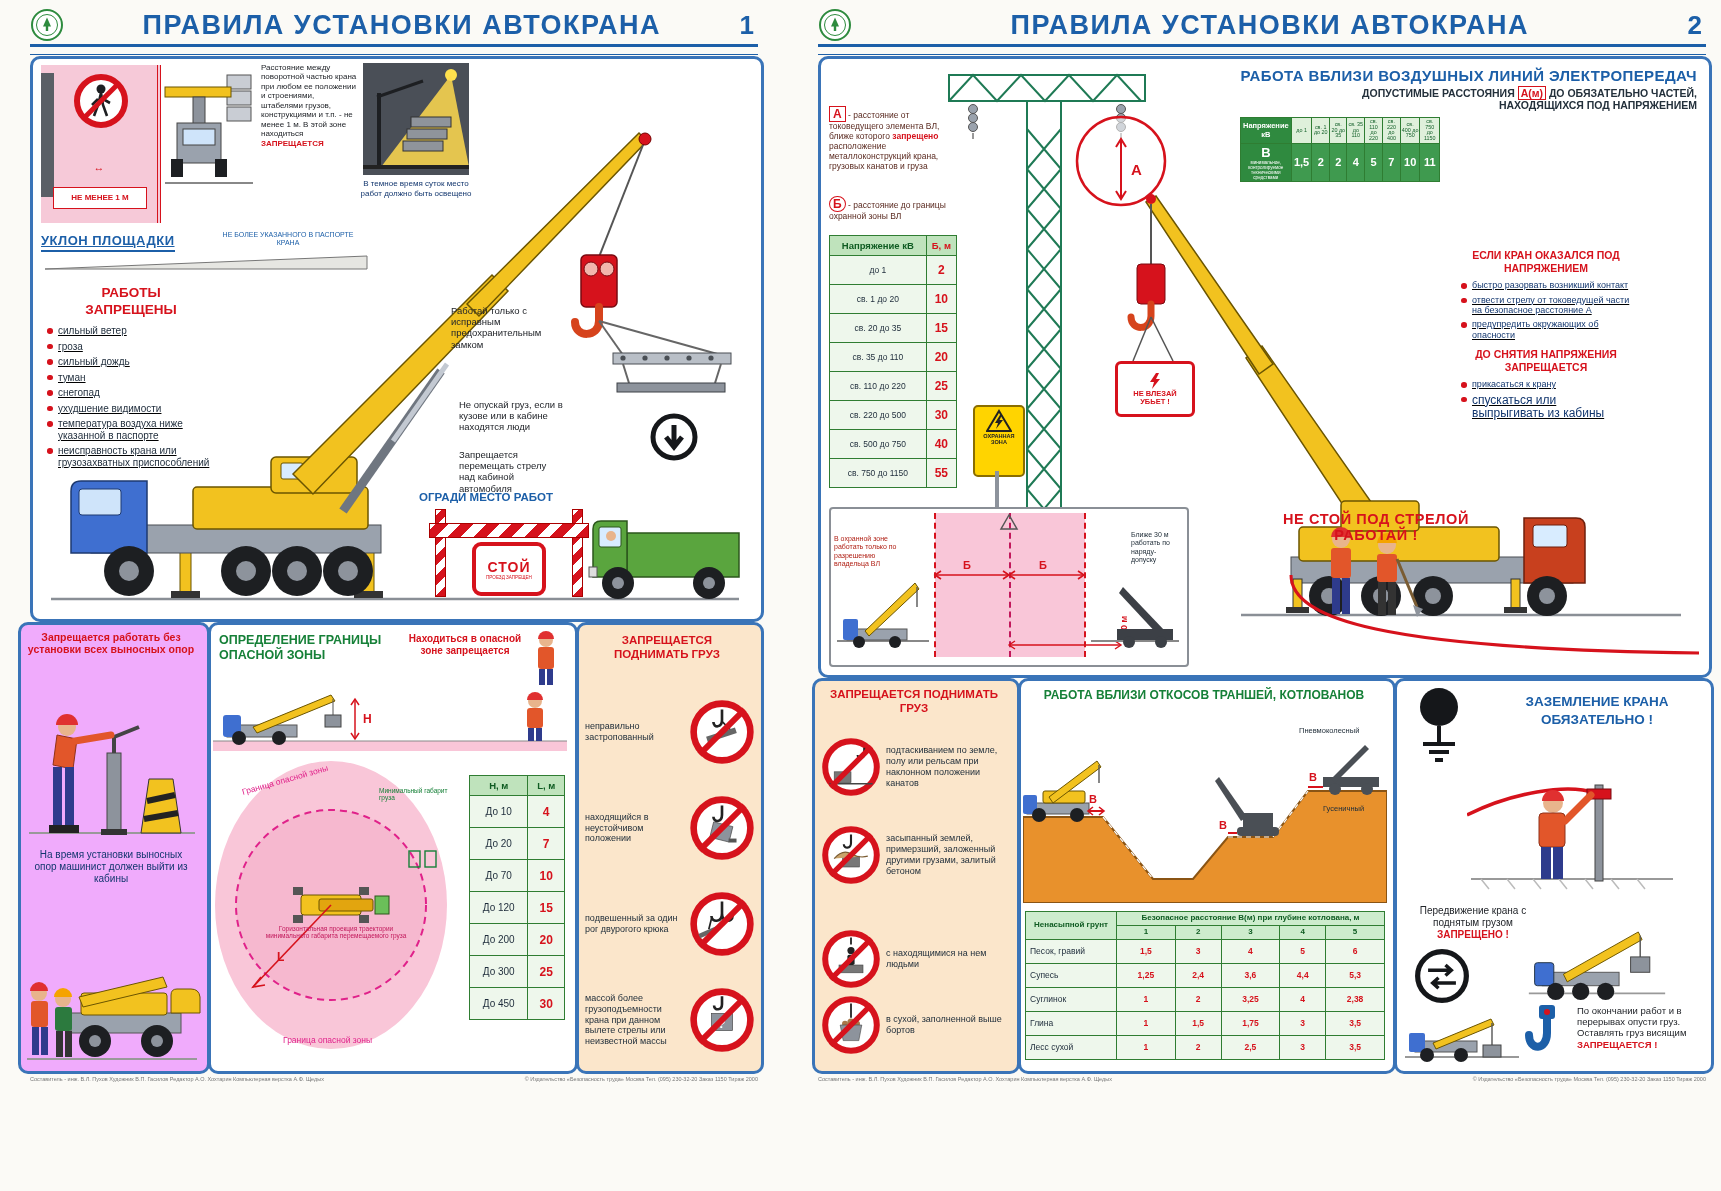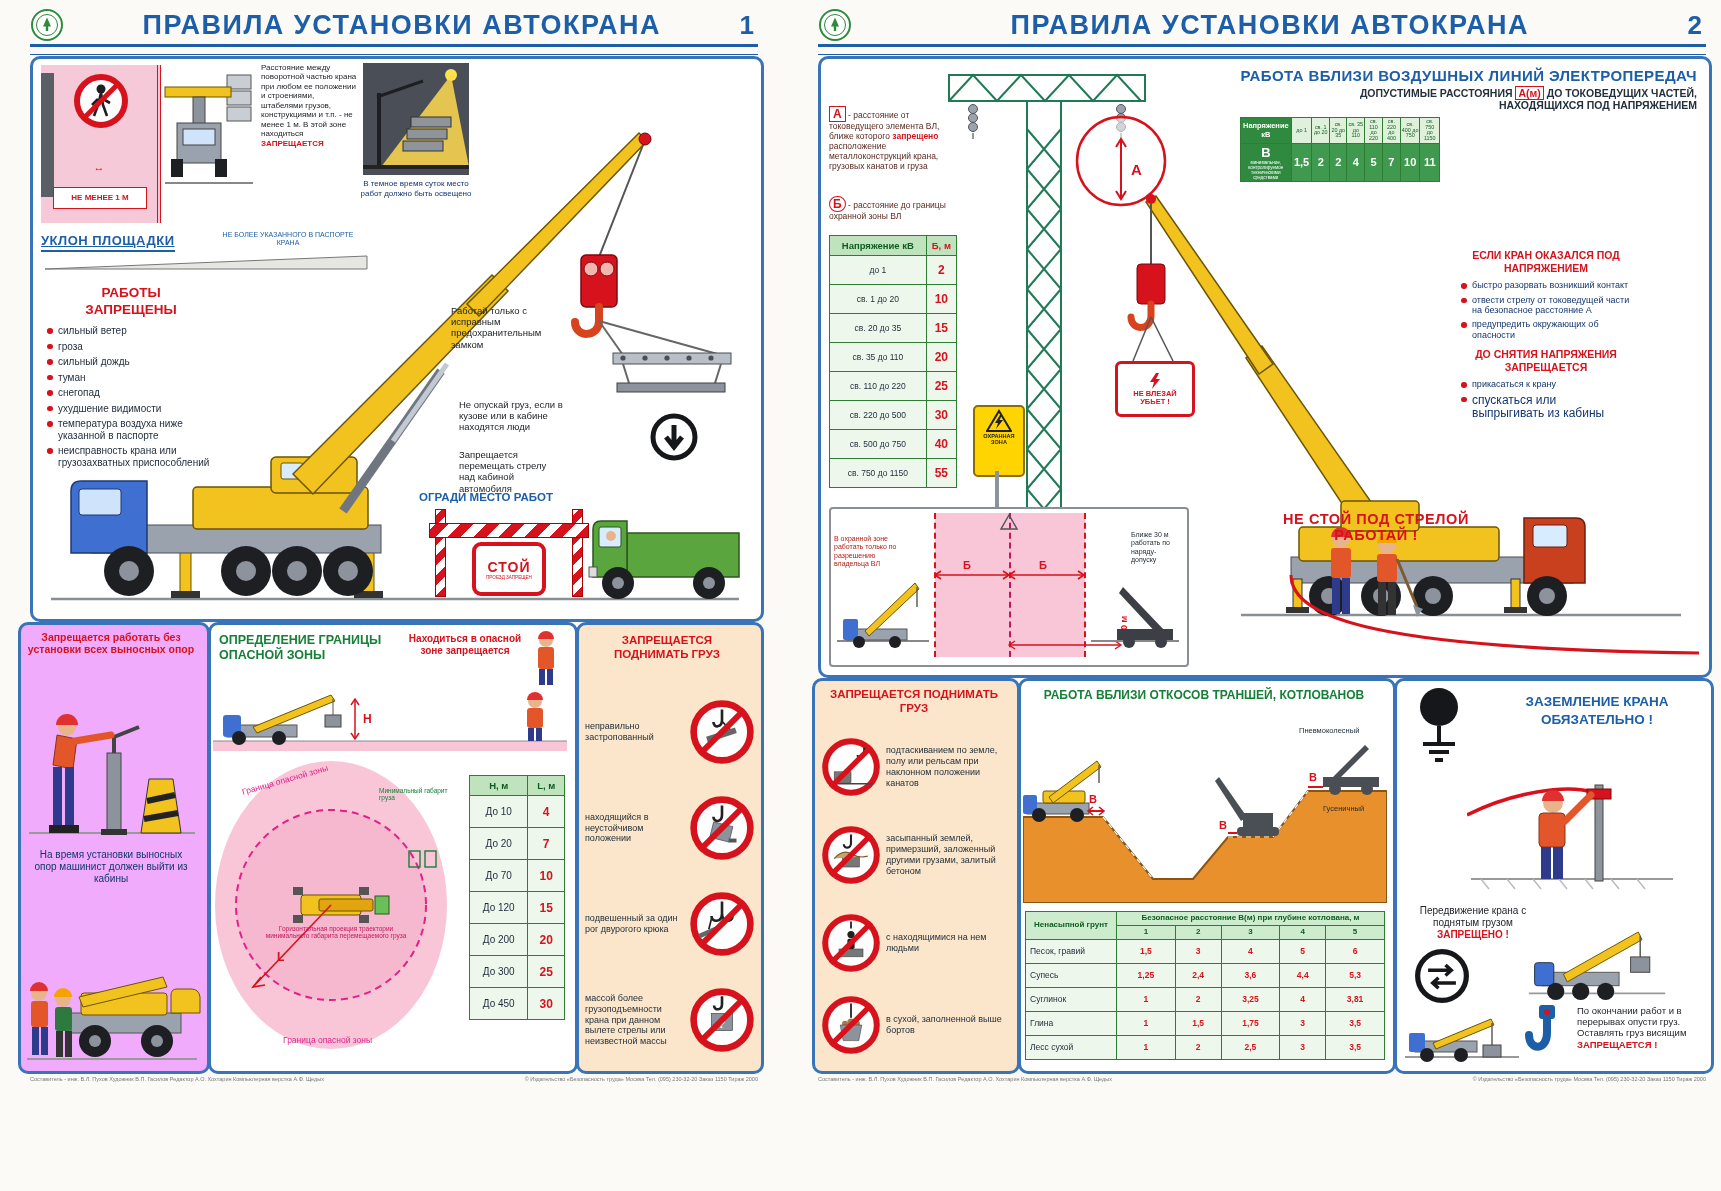--- a/index.html
+++ b/index.html
@@ -8,21 +8,21 @@
   #board{position:relative;width:1721px;height:1191px;background:#fbfaf6;overflow:hidden;margin:0 auto;}
   .abs{position:absolute;}
   .panel{position:absolute;background:#fff;border:3px solid #3a74b8;border-radius:10px;}
   .hdr{position:absolute;height:38px;display:flex;align-items:center;gap:8px;}
   .hdr .t{flex:1;text-align:center;color:#1c5fa8;font-weight:bold;font-size:27px;letter-spacing:1.5px;}
   .hdr .n{color:#1c5fa8;font-weight:bold;font-size:26px;padding-right:4px;}
   .hrule{position:absolute;height:7px;border-top:3.5px solid #1c5fa8;border-bottom:1.5px solid #1c5fa8;}
   .blue{color:#1c5fa8;} .red{color:#d6121c;} .grn{color:#168038;} .mag{color:#c2185b;}
   .b{font-weight:bold;} .ctr{text-align:center;}
   .txt{line-height:1.18;color:#22252a;}
-  ul.dots{list-style:none;margin:0;padding:0;}
+  ul.dots{list-style:none;margin:0;padding:0;text-decoration:underline;}
   ul.dots li{position:relative;padding-left:11px;margin-bottom:4px;font-size:10px;color:#1d2b3a;line-height:1.15;}
   ul.dots li::before{content:"";position:absolute;left:0;top:3.2px;width:5.5px;height:5.5px;border-radius:50%;background:#d6121c;}
   table.g{border-collapse:collapse;background:#eef7ec;}
   table.g th,table.g td{border:1.6px solid #2f7d32;text-align:center;padding:1px 2px;}
   table.hl th{background:#bfe3bc;color:#0f5c22;font-size:9.5px;padding:4px 2px;}
   table.hl td{height:29px;font-size:10px;color:#1d2b3a;}
   table.hl td.v{color:#d6121c;font-weight:bold;font-size:12px;}
   table.bt th{background:#bfe3bc;color:#0f5c22;font-size:9.5px;padding:4px 2px;}
   table.bt td{height:26px;font-size:8.5px;color:#1d2b3a;}
   table.bt td.v{color:#d6121c;font-weight:bold;font-size:12px;}
@@ -494,21 +494,21 @@
         <line x1="576" y1="500" x2="596" y2="548" stroke="#7a5c33" stroke-width="3"></line>
         <path d="M592 546 l10 4 l-6 8 z" fill="#8d939c"></path>
       </g>
     </svg>
 
     <div class="abs" style="right:12px;top:8px;width:560px;text-align:right;">
       <div class="blue b" style="font-size:15px;letter-spacing:0.4px;">РАБОТА ВБЛИЗИ ВОЗДУШНЫХ ЛИНИЙ ЭЛЕКТРОПЕРЕДАЧ</div>
       <div style="font-size:10.5px;color:#23303b;font-weight:bold;margin-top:3px;">
         <span>ДОПУСТИМЫЕ РАССТОЯНИЯ</span>
         <span class="red" style="border:1.4px solid #d6121c;padding:0 2px;">А(м)</span>
-        <span>ДО ТОКОВЕДУЩИХ ЧАСТЕЙ,</span>
+        <span>ДО ОБЯЗАТЕЛЬНО ЧАСТЕЙ,</span>
       </div>
       <div style="font-size:10.5px;color:#23303b;font-weight:bold;">НАХОДЯЩИХСЯ ПОД НАПРЯЖЕНИЕМ</div>
     </div>
 
     <div class="abs txt" style="left:8px;top:48px;width:122px;font-size:8.5px;color:#5a2a20;">
       <span class="red b" style="font-size:12px;border:1.6px solid #d6121c;padding:0 3px;">А</span>
       <span>- расстояние от токоведущего элемента ВЛ, ближе которого</span>
       <span class="red b">запрещено</span>
       <span>расположение металлоконструкций крана, грузовых канатов и груза</span>
     </div>
@@ -678,21 +678,21 @@
     <div class="nl-row" style="top:132px;height:84px;">
       <svg class="ban" width="60" height="60" viewBox="0 0 100 100">
         <circle cx="50" cy="50" r="43" fill="#fff" stroke="#d6121c" stroke-width="10"></circle>
         <path d="M50 16 v14 m0 0 c0 10 -12 10 -12 2" fill="none" stroke="#222" stroke-width="3.5"></path>
         <rect x="36" y="52" width="28" height="18" fill="#777" stroke="#444"></rect>
         <path d="M22 56 q14 -16 28 -8 q14 8 28 4" fill="#c9a36b" stroke="#7a5c33" stroke-width="2"></path>
         <line x1="16" y1="84" x2="84" y2="16" stroke="#d6121c" stroke-width="9"></line>
       </svg>
       <div class="nl-txt">засыпанный землей, примерзший, заложенный другими грузами, залитый бетоном</div>
     </div>
-    <div class="nl-row" style="top:220px;height:84px;">
+    <div class="nl-row" style="top:236px;height:84px;">
       <svg class="ban" width="60" height="60" viewBox="0 0 100 100">
         <circle cx="50" cy="50" r="43" fill="#fff" stroke="#d6121c" stroke-width="10"></circle>
         <path d="M50 14 v12" stroke="#222" stroke-width="3"></path>
         <rect x="30" y="60" width="40" height="13" fill="#777" stroke="#444"></rect>
         <circle cx="50" cy="36" r="6" fill="#222"></circle>
         <rect x="44" y="43" width="12" height="17" rx="3" fill="#222"></rect>
         <line x1="16" y1="84" x2="84" y2="16" stroke="#d6121c" stroke-width="9"></line>
       </svg>
       <div class="nl-txt">с находящимися на нем людьми</div>
     </div>
@@ -773,21 +773,21 @@
         <td class="v">3,6</td>
         <td class="v">4,4</td>
         <td class="v">5,3</td>
       </tr>
       <tr>
         <td class="soil">Суглинок</td>
         <td class="v">1</td>
         <td class="v">2</td>
         <td class="v">3,25</td>
         <td class="v">4</td>
-        <td class="v">3,81</td>
+        <td class="v">2,38</td>
       </tr>
       <tr>
         <td class="soil">Глина</td>
         <td class="v">1</td>
         <td class="v">1,5</td>
         <td class="v">1,75</td>
         <td class="v">3</td>
         <td class="v">3,5</td>
       </tr>
       <tr>

